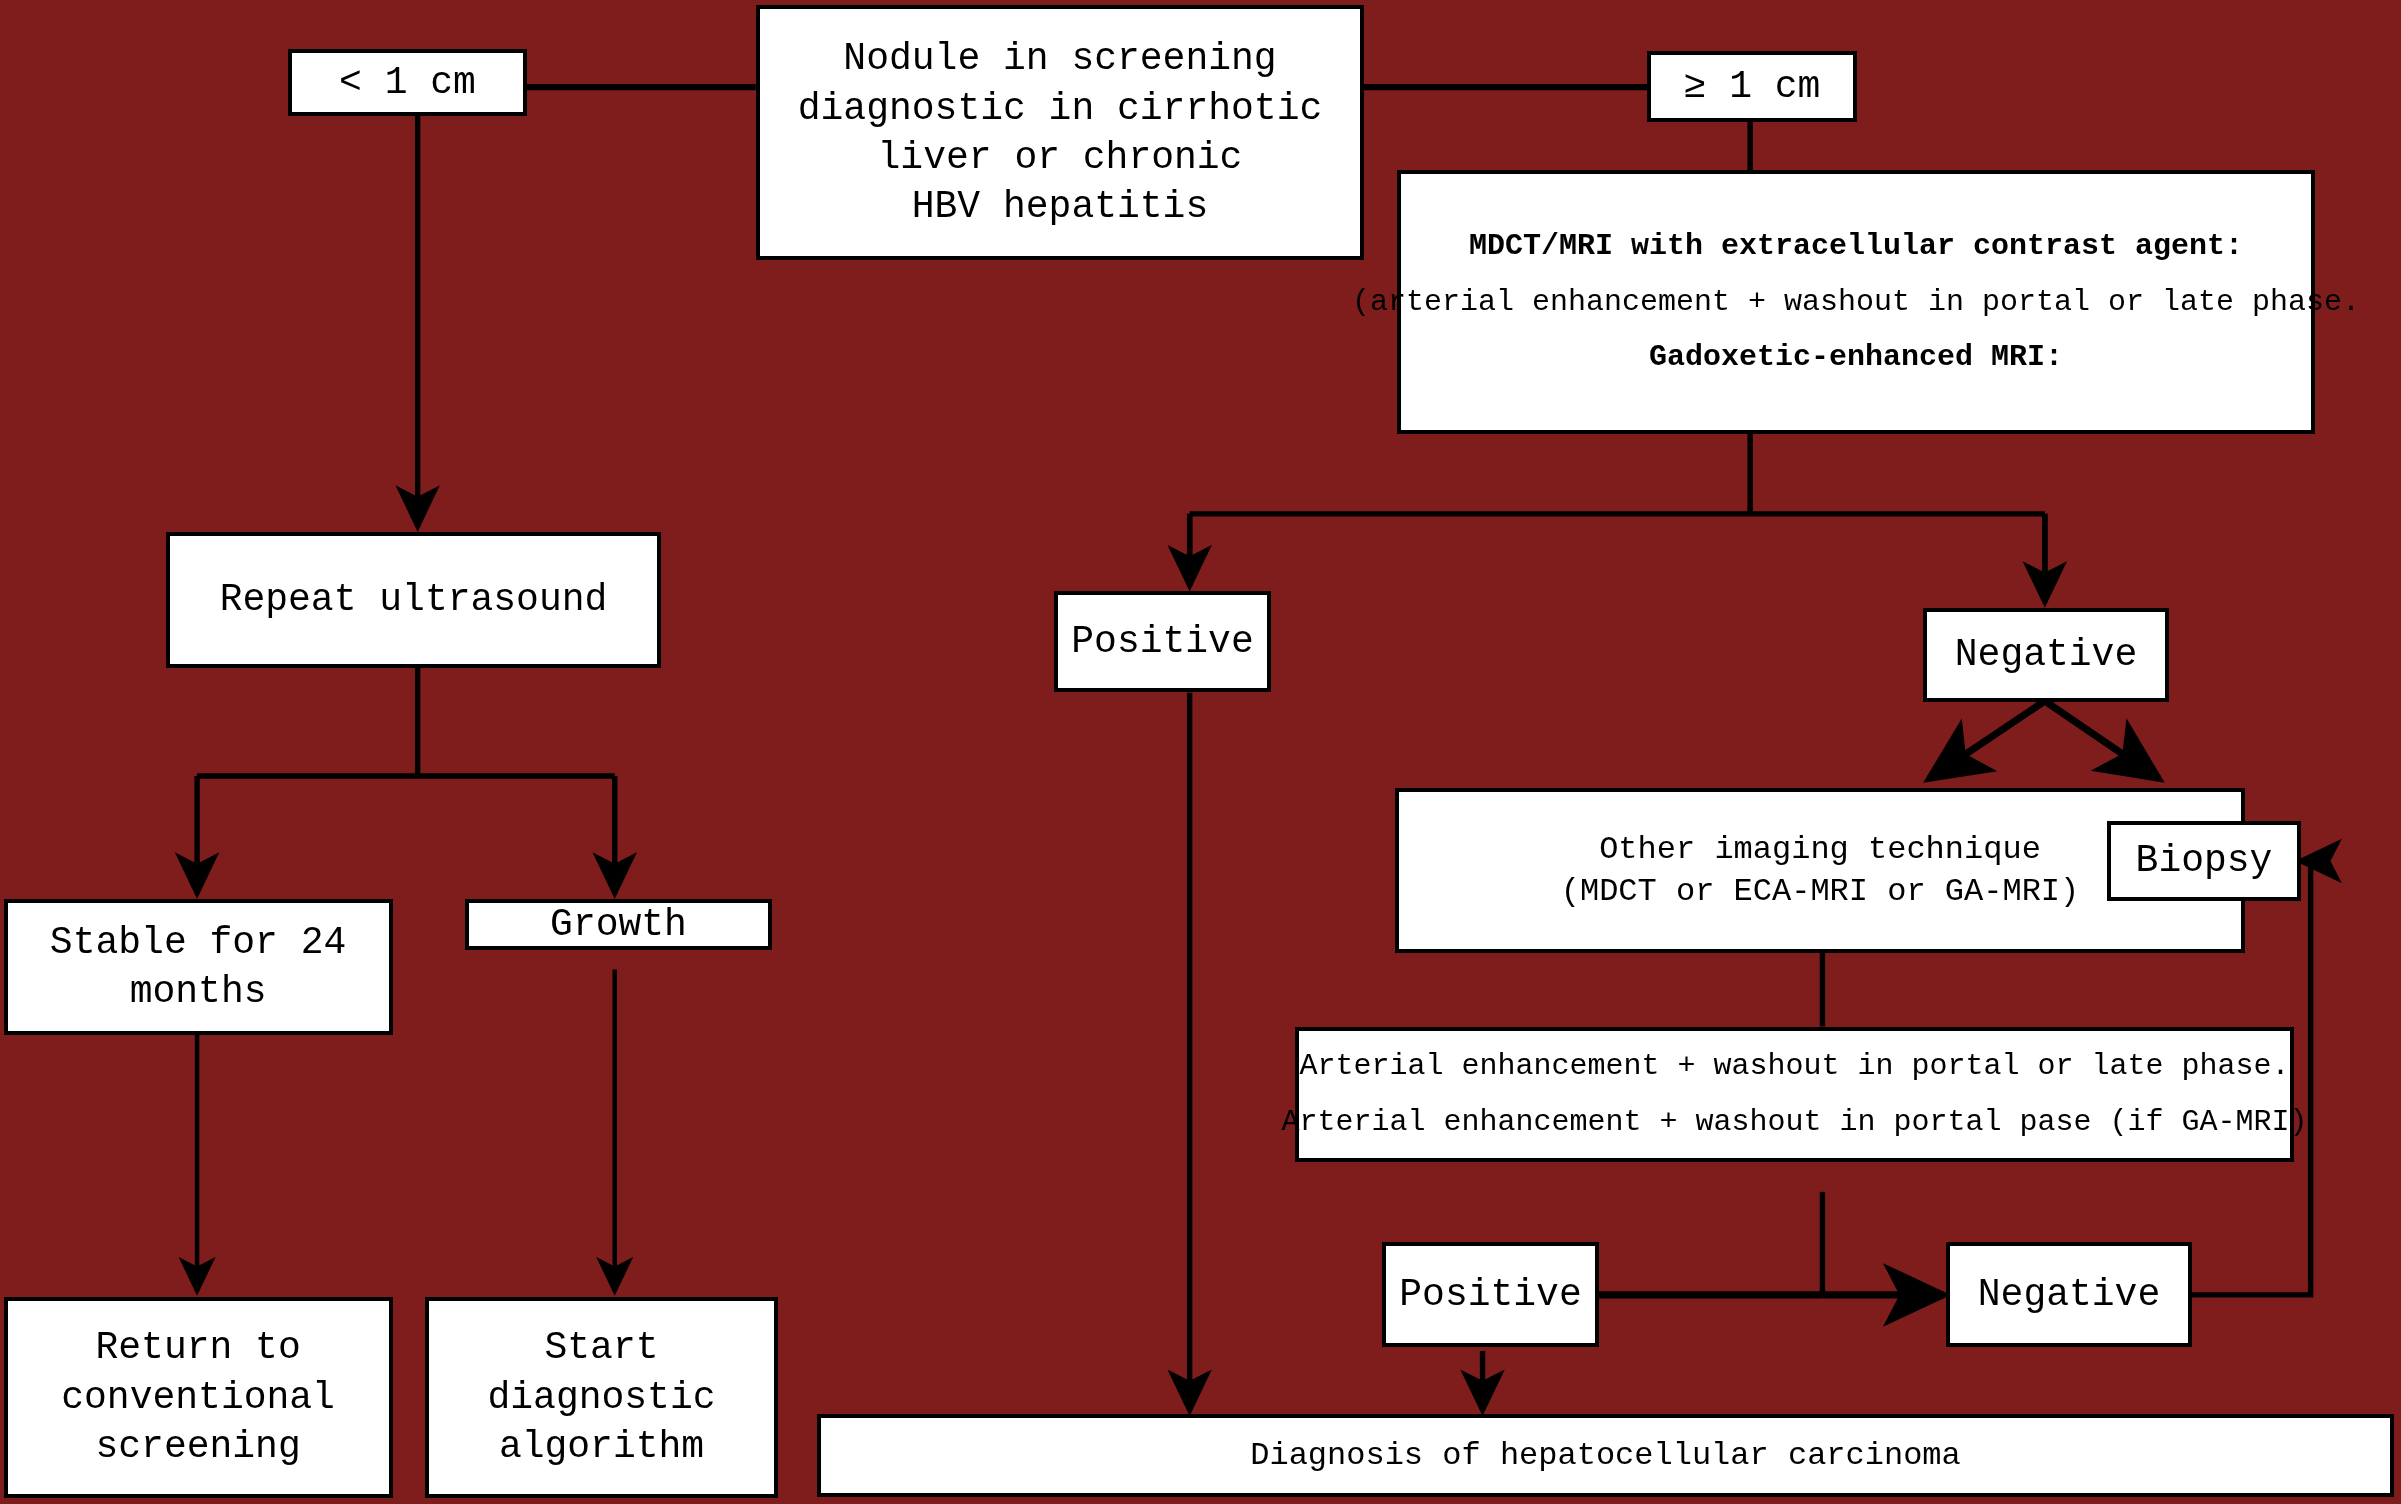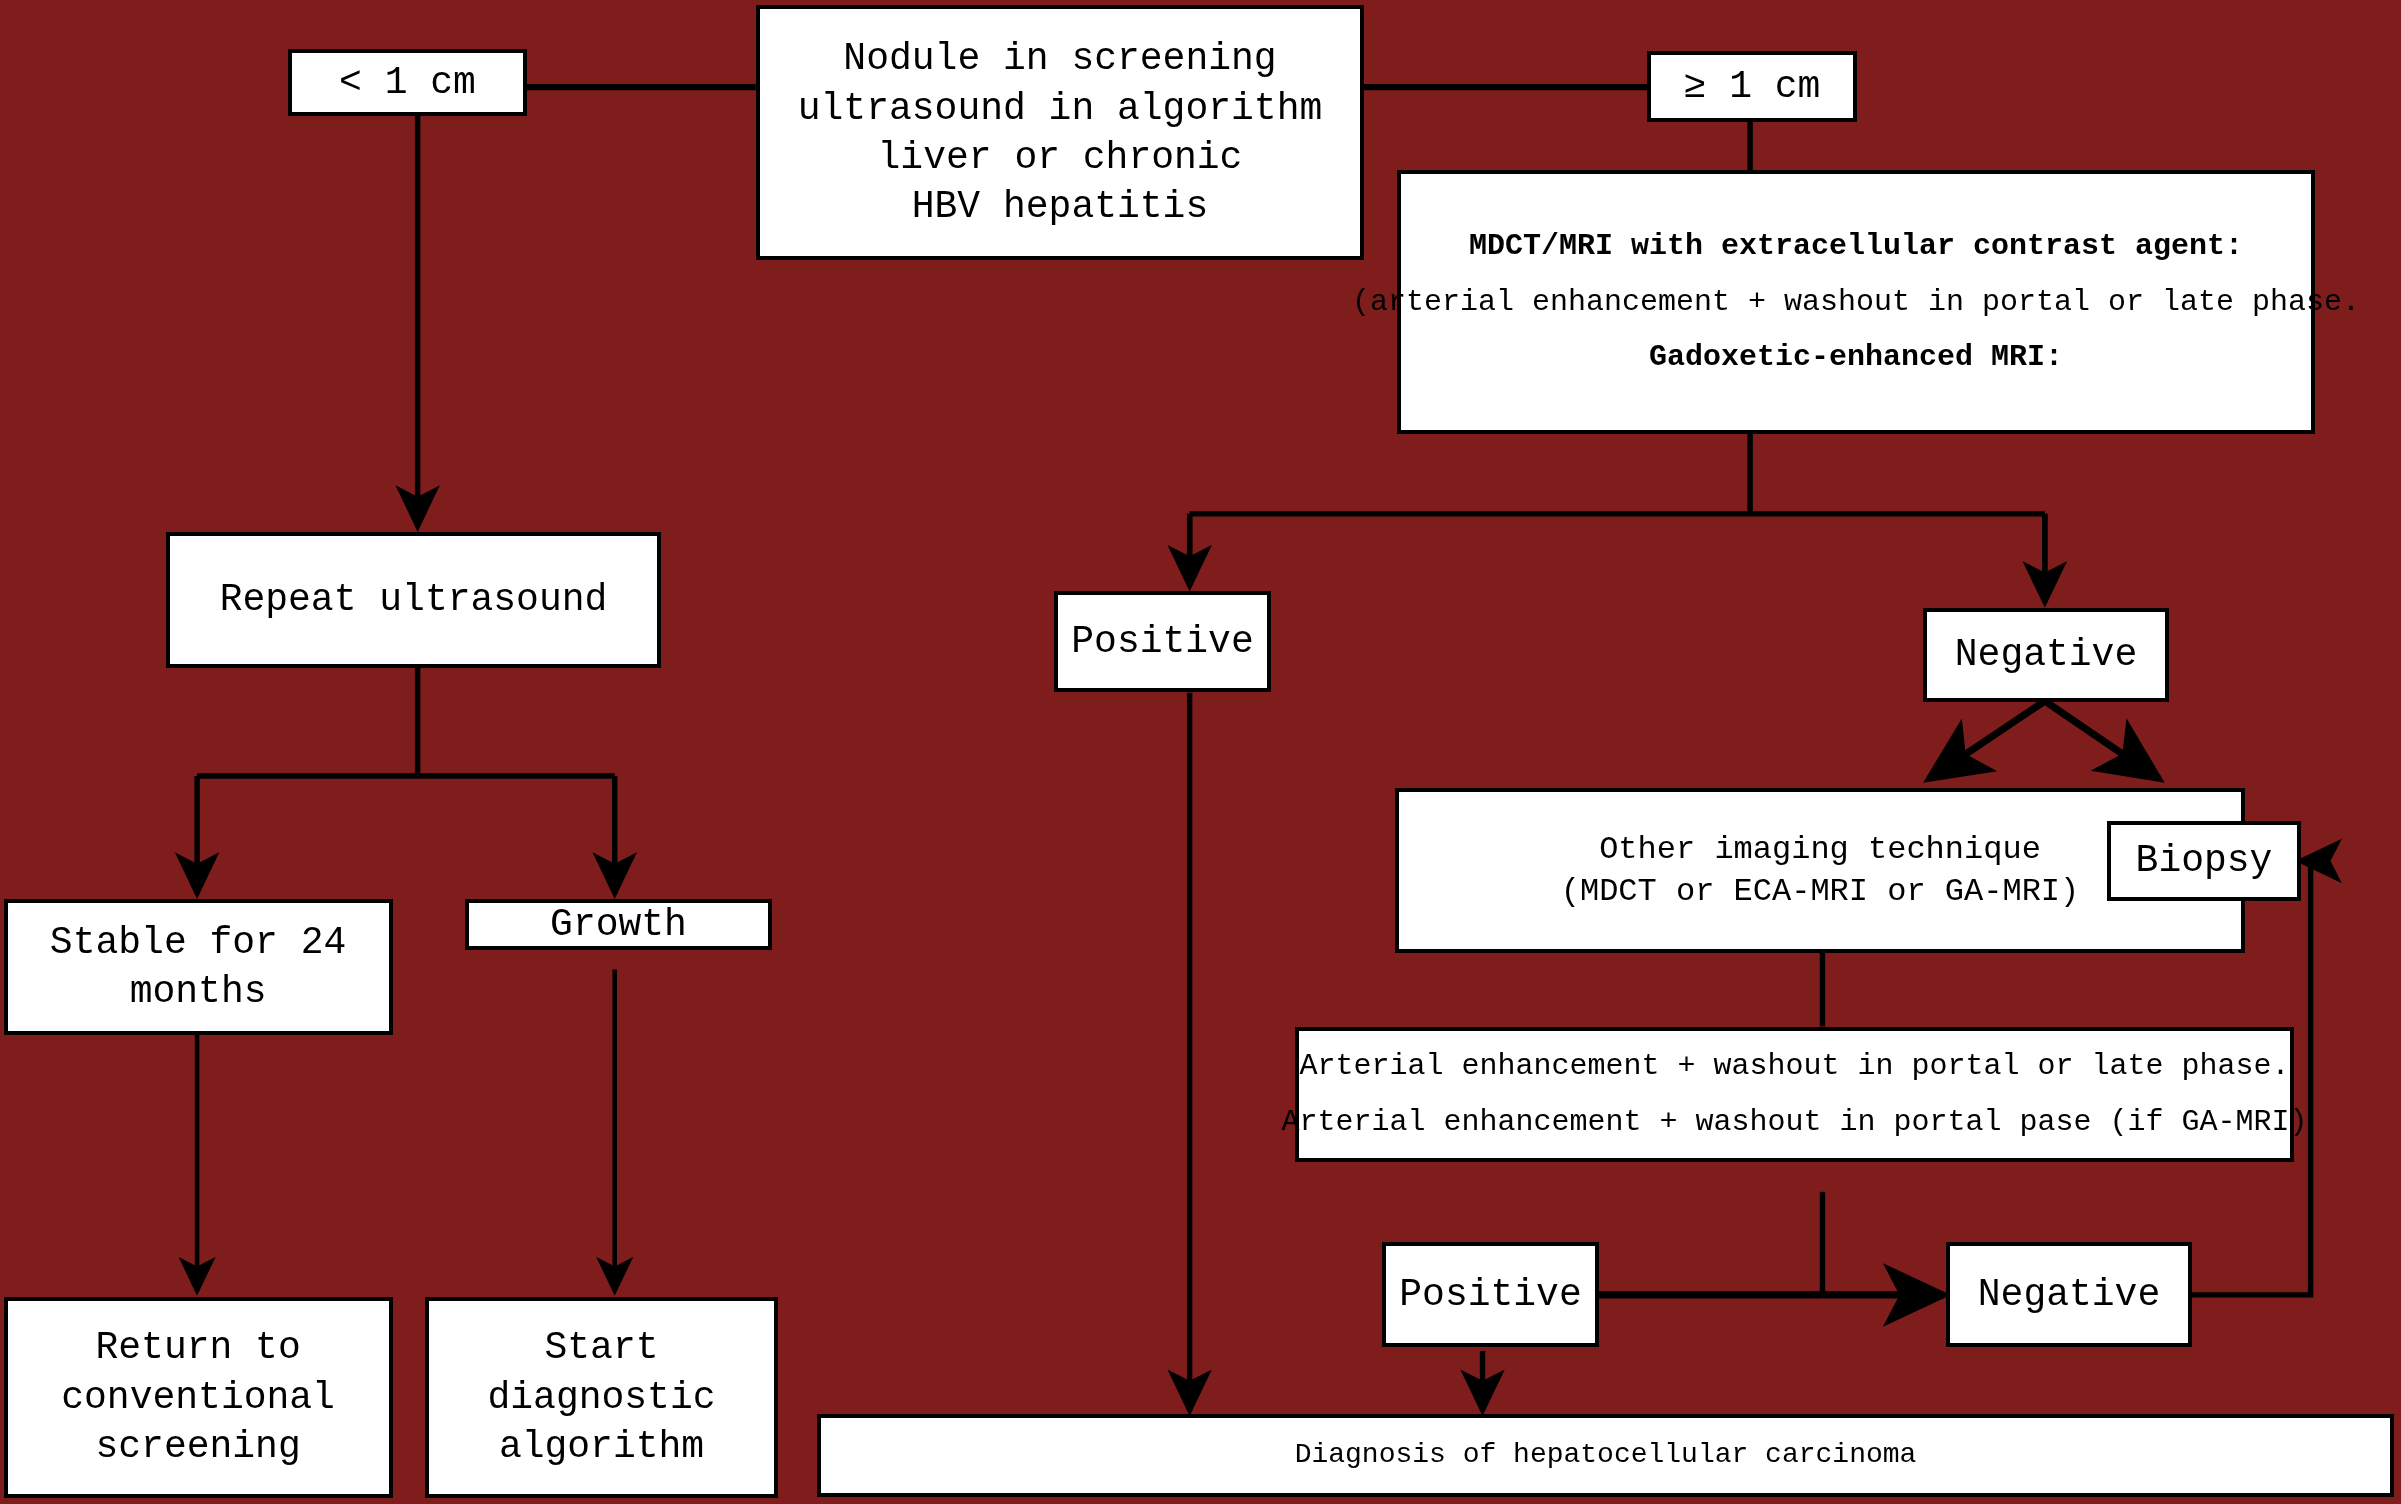--- a/index.html
+++ b/index.html
@@ -33,21 +33,21 @@
     align-items: center;
     justify-content: center;
     text-align: center;
     color: #000000;
     line-height: 1.30;
   }
   .node .line { display: block; white-space: nowrap; }
   .sz-lg  { font-size: 38px; }
   .sz-md  { font-size: 32px; }
   .sz-sm  { font-size: 30px; }
-  .sz-bar { font-size: 28px; }
+  .sz-bar { font-size: 32px; }
   .bold   { font-weight: bold; }
   .spaced .line { margin: 8.1px 0; }
 </style>
 </head>
 <body>
 
 <div id="stage">
 
   <svg class="wires" viewBox="0 0 2656 1664">
     <defs>
@@ -94,21 +94,21 @@
 
     <path d="M1640,1494 L1640,1560" stroke="#000" stroke-width="6" fill="none" marker-end="url(#ah)"></path>
   </svg>
 
   <div class="node sz-lg" style="left:288px; top:49px; width:239px; height:67px;">
     <span class="line">&lt; 1 cm</span>
   </div>
 
   <div class="node sz-lg" style="left:756px; top:5.4px; width:608px; height:255px;">
     <span class="line">Nodule in screening</span>
-    <span class="line">ultrasound in algorithm</span>
+    <span class="line">diagnostic in cirrhotic</span>
     <span class="line">liver or chronic</span>
     <span class="line">HBV hepatitis</span>
   </div>
 
   <div class="node sz-lg" style="left:1647px; top:51px; width:210px; height:71px;">
     <span class="line">≥ 1 cm</span>
   </div>
 
   <div class="node sz-sm spaced" style="left:1397px; top:170px; width:918px; height:264px;">
     <span class="line bold">MDCT/MRI with extracellular contrast agent:</span>

